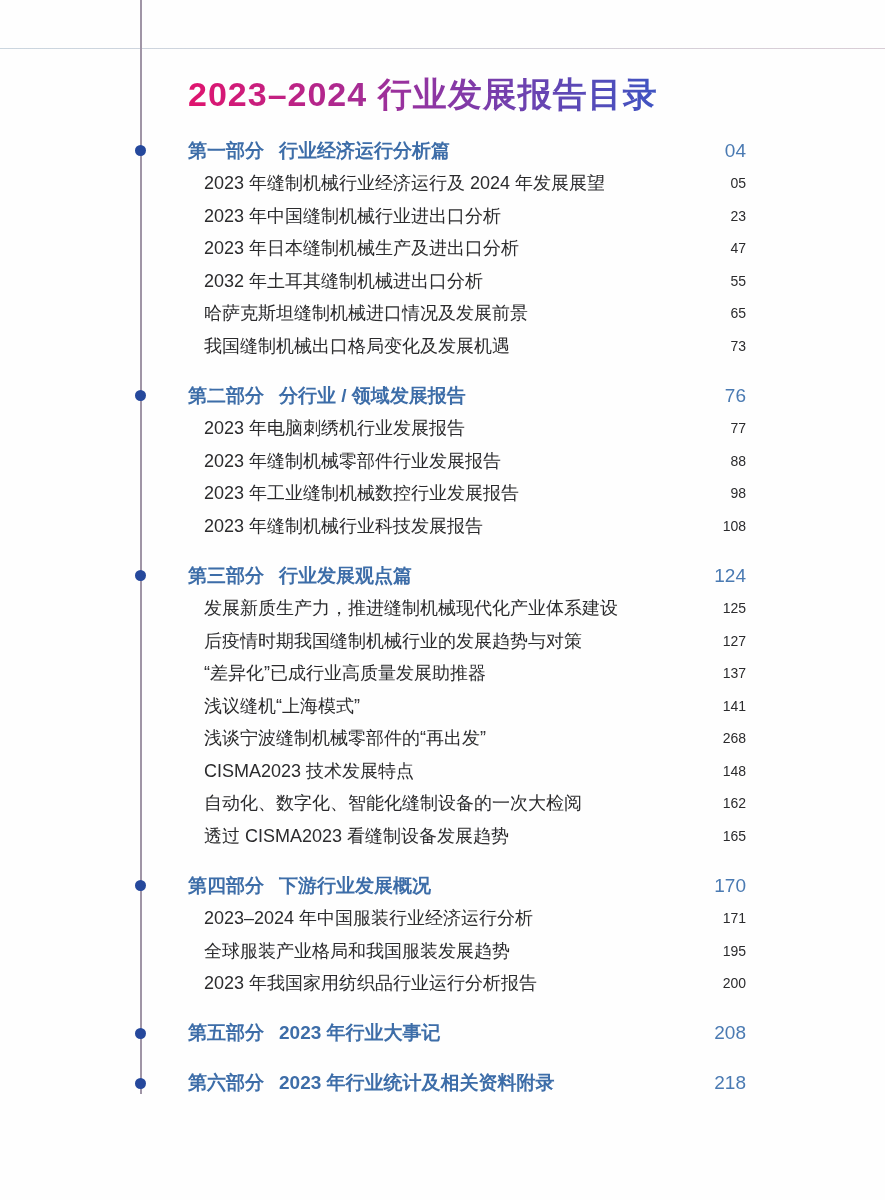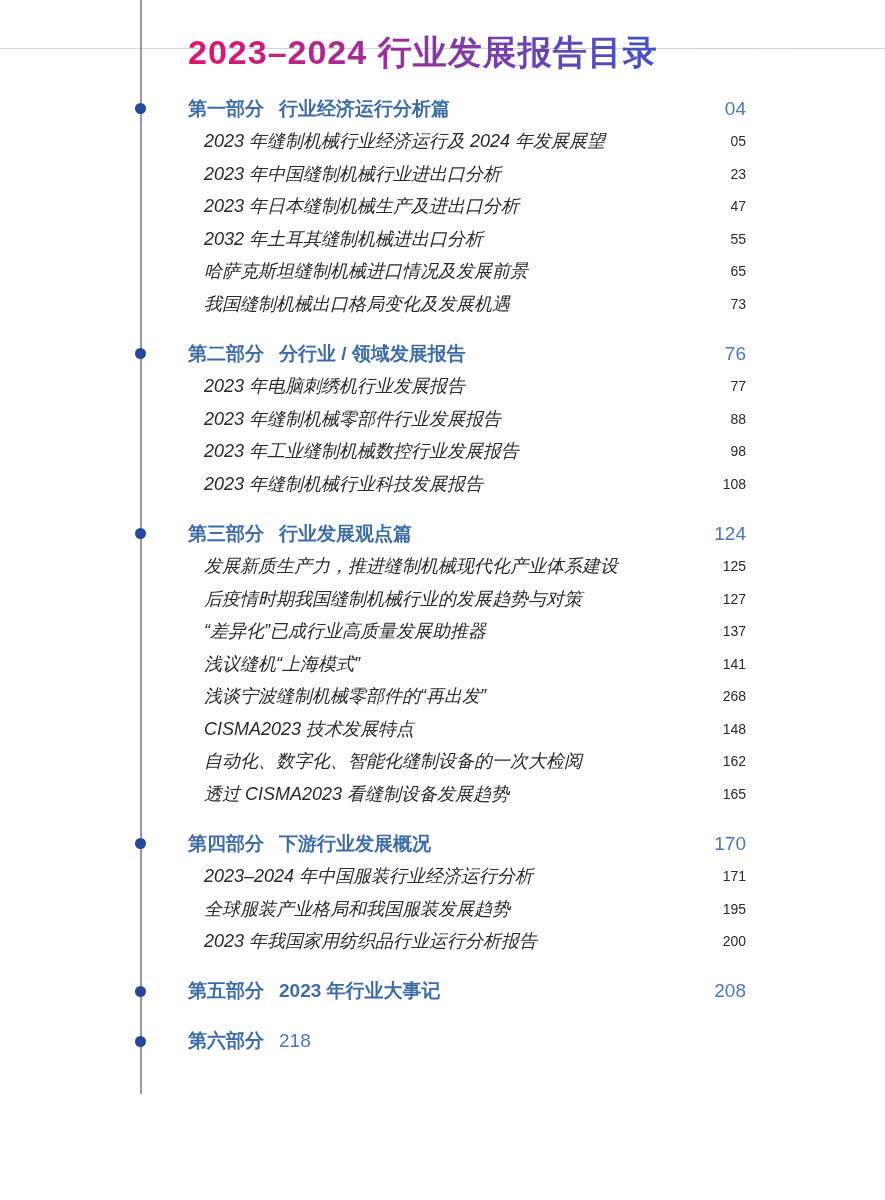--- a/index.html
+++ b/index.html
@@ -25,21 +25,21 @@
     position: absolute; left: 140px; top: 0;
     width: 2px; height: 1094px;
     background: var(--vline);
   }
   .content {
     position: absolute; left: 188px; top: 0;
     width: 558px;
   }
   .doc-title {
     margin: 0;
-    padding-top: 32px;
+    padding-top: 74px;
     font-size: 34px;
     line-height: 40px;
     font-weight: bold;
     letter-spacing: 1px;
     width: fit-content;
     background: linear-gradient(90deg, var(--g1) 0%, var(--g2) 48%, var(--g3) 100%);
     -webkit-background-clip: text;
     background-clip: text;
     color: transparent;
   }
@@ -62,21 +62,21 @@
   .sec-title { flex: 1; white-space: nowrap; }
   .sec-page { font-size: 19px; font-weight: normal; color: var(--blue-num); }
   .toc-item {
     display: flex; align-items: center;
     height: 32.5px;
     padding-left: 16px;
     font-size: 18px;
     font-weight: 500;
     color: var(--ink);
   }
-  .item-title { flex: 1; white-space: nowrap; font-style: italic; }
+  .item-title { flex: 1; white-space: nowrap; }
   .item-page { font-size: 14px; color: var(--ink); }
 </style>
 </head>
 <body>
 
 <div class="h-rule"></div>
 <div class="v-rule"></div>
 
 <div class="content">
   <h1 class="doc-title">2023–2024 行业发展报告目录</h1>
@@ -202,17 +202,18 @@
       <span class="bullet"></span>
       <span class="sec-part">第五部分</span>
       <span class="sec-title">2023 年行业大事记</span>
       <span class="sec-page">208</span>
     </div>
   </div>
       <div class="toc-section">
     <div class="sec-header">
       <span class="bullet"></span>
       <span class="sec-part">第六部分</span>
+      <span class="sec-title">2023 年行业统计及相关资料附录</span>
       <span class="sec-page">218</span>
     </div>
   </div>
     </div>
 </div>
 
 </body></html>

